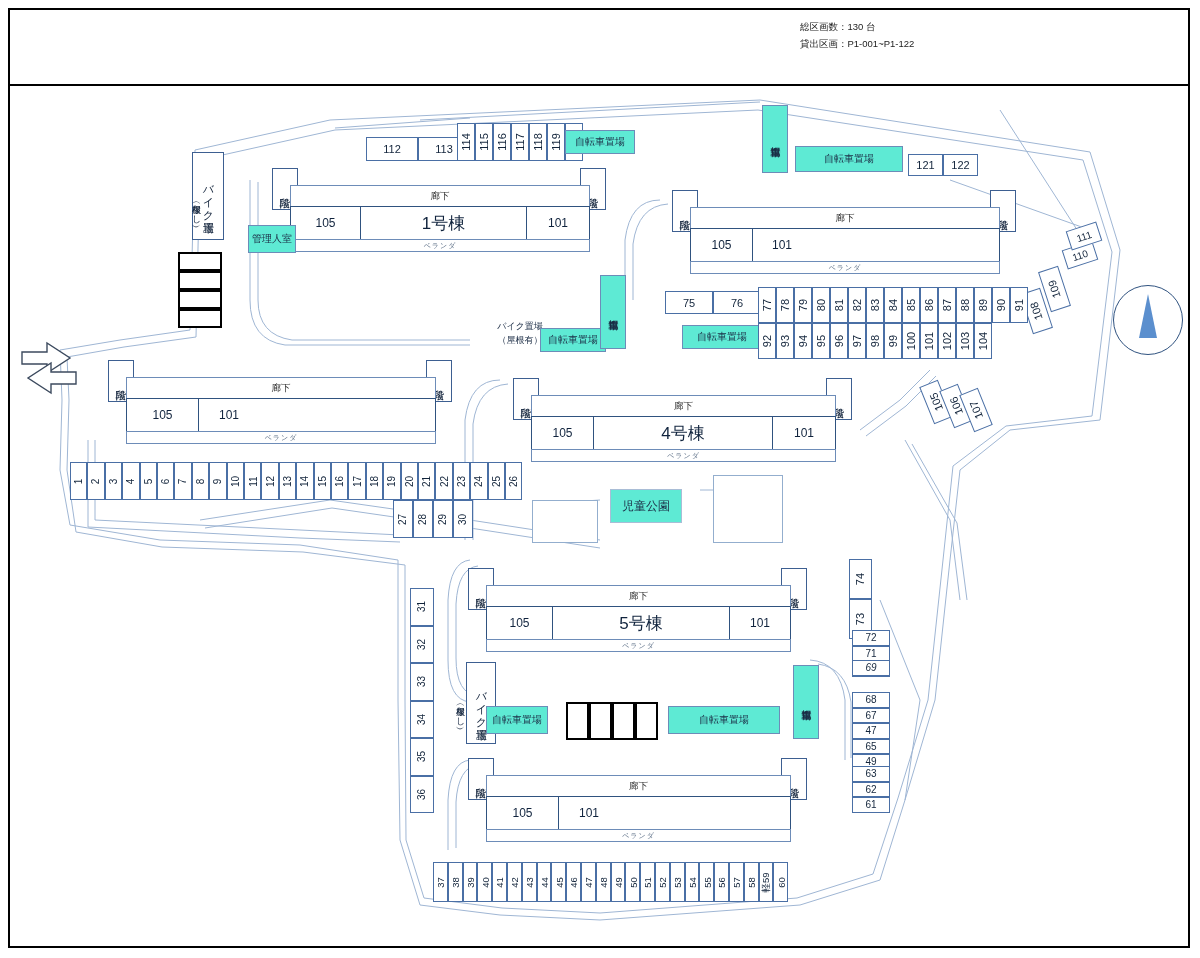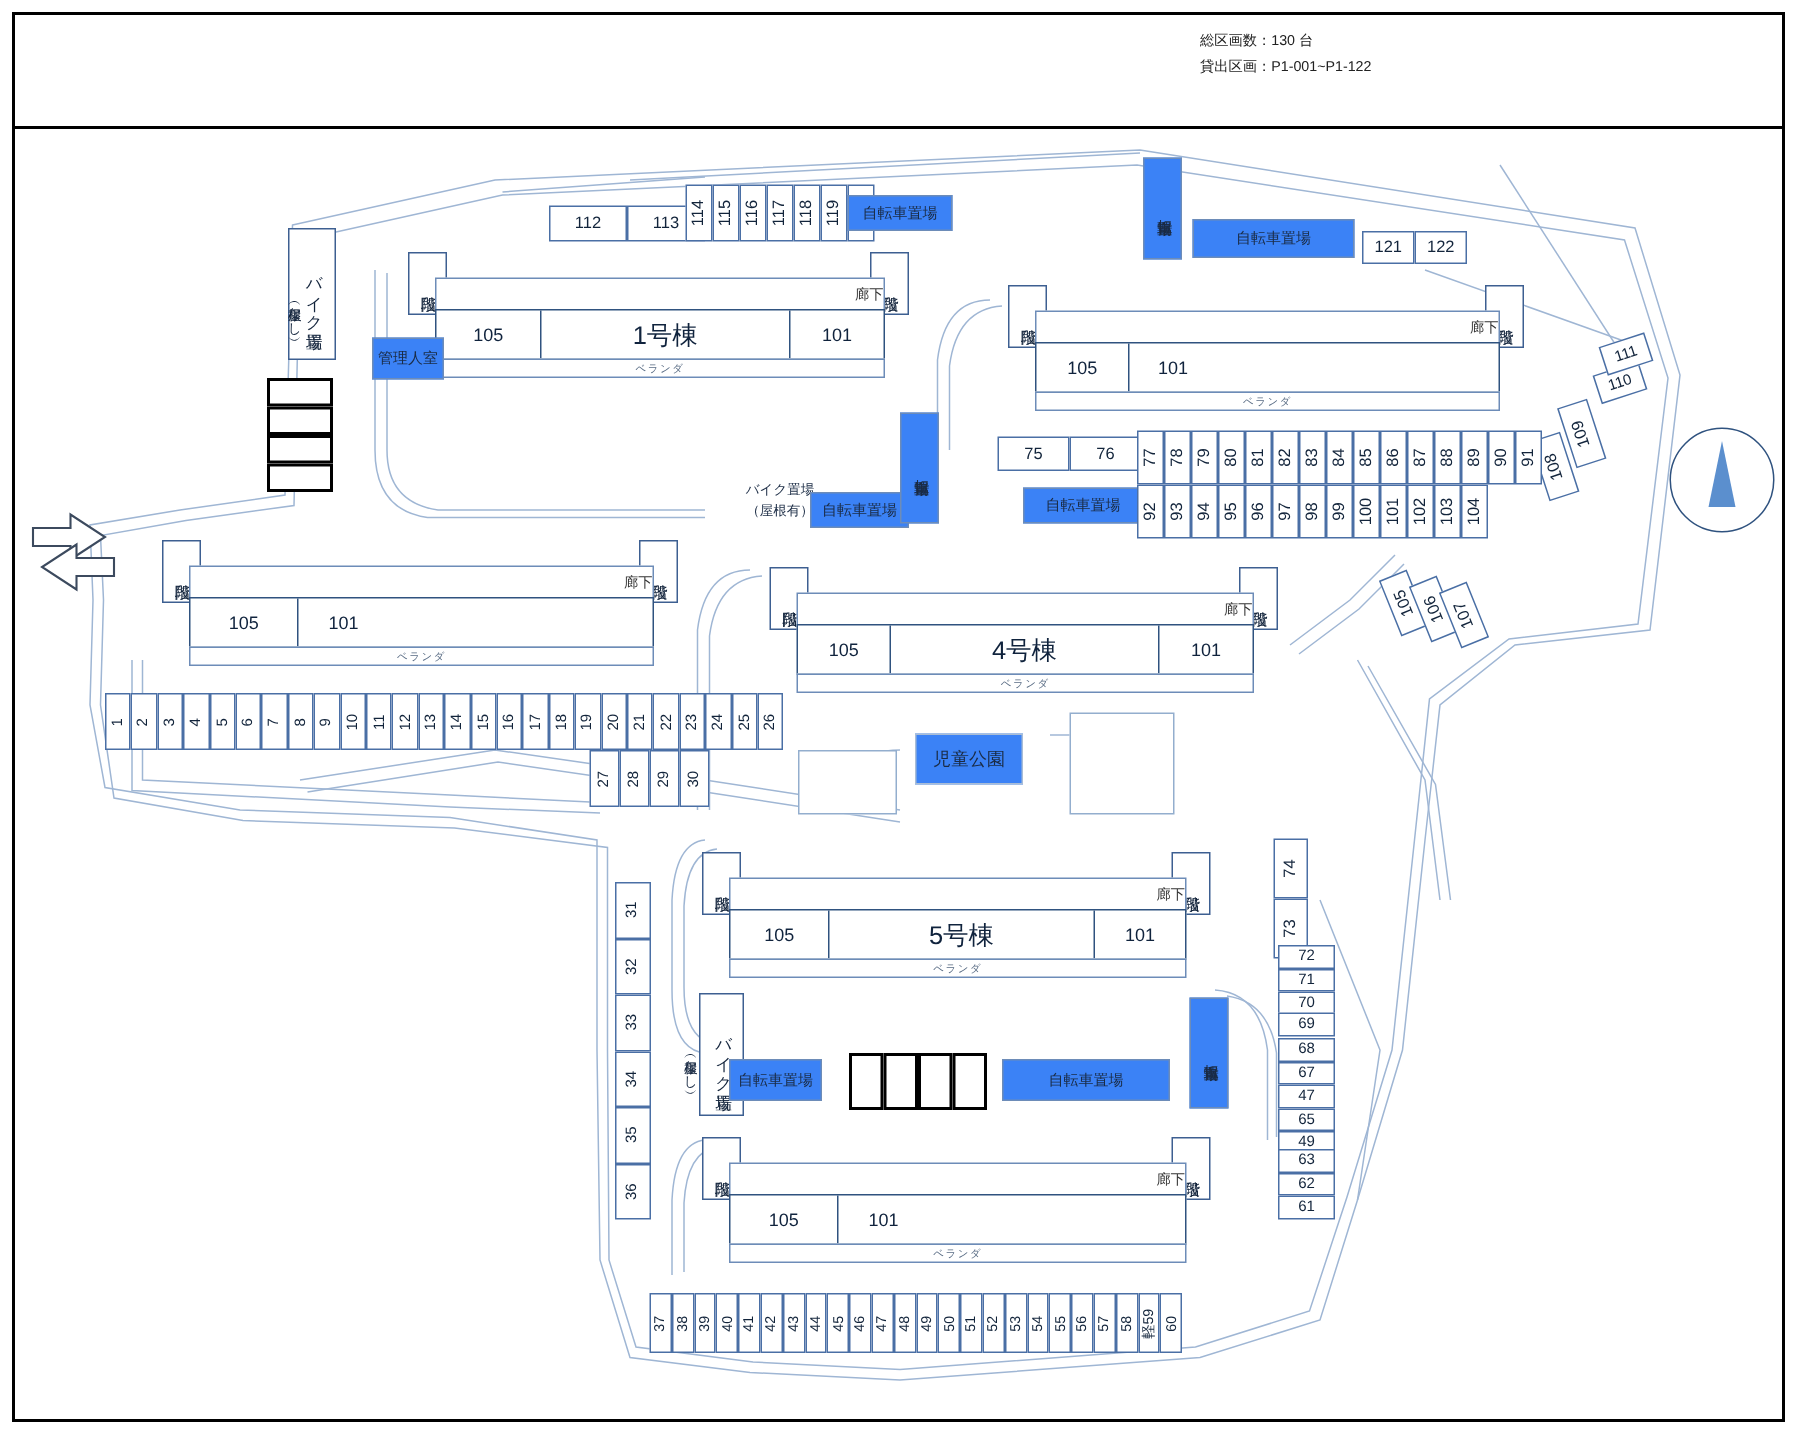--- a/index.html
+++ b/index.html
@@ -16,27 +16,27 @@
   .meta.l2{left:800px;top:38px;}
 
   
   .cell{position:absolute;box-sizing:border-box;border:1px solid #4a6fa5;background:#fff;
         display:flex;align-items:center;justify-content:center;font-size:11px;color:#12243b;}
   .cell.v span{transform:rotate(-90deg);white-space:nowrap;display:block;}
   .cell.thick{border:2px solid #000;}
   .cell.plain{border:1px solid #93aece;}
   .lbl{position:absolute;font-size:10px;color:#1a2b44;white-space:nowrap;
        display:flex;align-items:center;justify-content:center;box-sizing:border-box;}
-  .lbl.box{border:1px solid #6d8cb8;background:#3b82f6;}
+  .lbl.box{border:1px solid #6d8cb8;background:#5eead4;}
   .vtext{writing-mode:vertical-rl;text-orientation:upright;letter-spacing:0px;line-height:1.0;}
 
   
   .bld{position:absolute;box-sizing:border-box;}
   .bld .corridor{position:absolute;box-sizing:border-box;border:1px solid #6d8cb8;background:#fff;
-                 display:flex;align-items:center;justify-content:flex-end;font-size:9.5px;color:#333;}
+                 display:flex;align-items:center;justify-content:center;font-size:9.5px;color:#333;}
   .bld .body{position:absolute;box-sizing:border-box;border:1.6px solid #2f527f;background:#fff;display:flex;}
   .bld .body .seg{box-sizing:border-box;display:flex;align-items:center;justify-content:center;
                   border-right:1.4px solid #2f527f;font-size:12px;color:#10233d;}
   .bld .body .seg:last-child{border-right:none;}
   .bld .body .seg.main{font-size:17px;}
   .bld .veranda{position:absolute;box-sizing:border-box;border:1px solid #6d8cb8;background:#fff;
                 display:flex;align-items:center;justify-content:center;font-size:7px;color:#5a6d85;letter-spacing:1px;}
   .stair{position:absolute;box-sizing:border-box;border:1.4px solid #3d5f91;background:#fff;
          display:flex;align-items:center;justify-content:center;}
   .stair .vtext{font-size:10.5px;color:#13243c;}
@@ -594,21 +594,21 @@
   <div id="col6472" style="position:absolute;left:852px;top:630px;">
       <div class="cell" style="position: absolute; width: 38px; height: 15.5px; top: 0px; left: 0px; font-size: 10px;">
         <span>72</span>
       </div>
       <div class="cell" style="position: absolute; width: 38px; height: 15.5px; top: 15.5px; left: 0px; font-size: 10px;">
         <span>71</span>
       </div>
       <div class="cell" style="position: absolute; width: 38px; height: 15.5px; top: 31px; left: 0px; font-size: 10px;">
         <span>70</span>
       </div>
-      <div class="cell" style="position: absolute; width: 38px; height: 15.5px; top: 45px; left: 0px; font-size: 10px;">
+      <div class="cell" style="position: absolute; width: 38px; height: 15.5px; top: 30px; left: 0px; font-size: 10px; font-style: italic;">
         <span>69</span>
       </div>
       <div class="cell" style="position: absolute; width: 38px; height: 15.5px; top: 62px; left: 0px; font-size: 10px;">
         <span>68</span>
       </div>
       <div class="cell" style="position: absolute; width: 38px; height: 15.5px; top: 77.5px; left: 0px; font-size: 10px;">
         <span>67</span>
       </div>
       <div class="cell" style="position: absolute; width: 38px; height: 15.5px; top: 93px; left: 0px; font-size: 10px;">
         <span>47</span>

